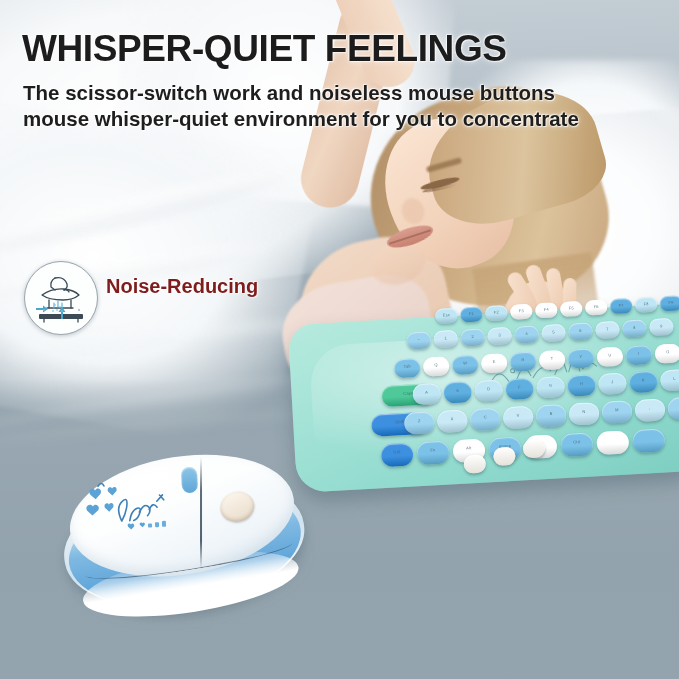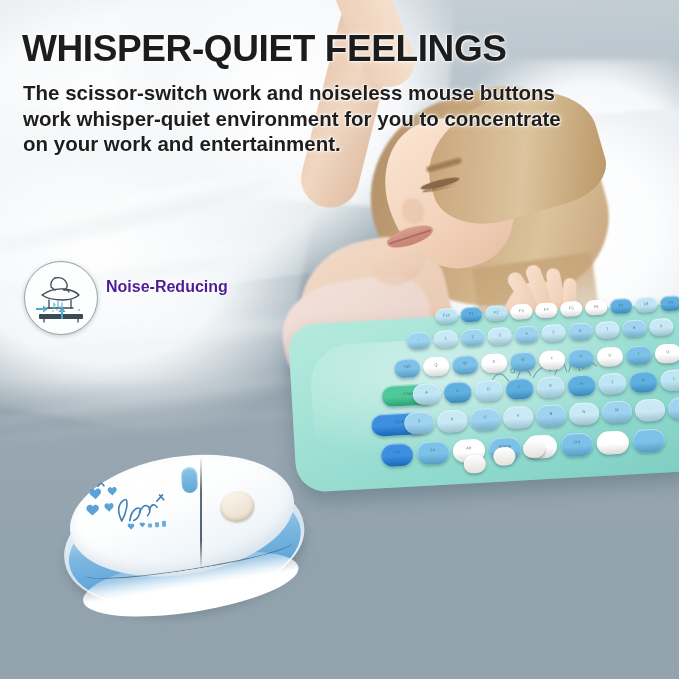--- a/index.html
+++ b/index.html
@@ -166,21 +166,21 @@
     text-shadow:0 0 3px rgba(255,255,255,.9),0 0 6px rgba(255,255,255,.7),
                 1px 1px 0 rgba(255,255,255,.55),-1px -1px 0 rgba(255,255,255,.55);}
   .subcopy div{white-space:nowrap;}
 
   
   .badge{position:absolute;left:24px;top:261px;width:74px;height:74px;}
   .badge-circle{position:absolute;inset:0;border-radius:50%;
     background:#fdfefe;border:1px solid #9aa6ad;
     box-shadow:0 1px 4px rgba(60,80,95,.3);}
   .badge-label{position:absolute;left:106px;top:276px;
-    font-size:16px;font-weight:700;color:#4c1d95;line-height:21.5px;
+    font-size:20px;font-weight:700;color:#7f1d1d;line-height:21.5px;
     text-shadow:0 0 3px rgba(255,255,255,.9),0 0 6px rgba(255,255,255,.65),
                 1px 1px 0 rgba(255,255,255,.5),-1px -1px 0 rgba(255,255,255,.5);}
   .badge-label div{white-space:nowrap;}
 </style>
 </head>
 <body>
 
 <div id="stage">
 
   <div class="bg-base"></div>
@@ -447,22 +447,21 @@
         <rect x="73" y="47" width="4" height="5" rx="1"></rect>
         <rect x="80" y="46" width="4" height="6" rx="1"></rect>
       </g>
     </svg>
   </div>
 
   <div class="headline">WHISPER-QUIET FEELINGS</div>
 
   <div class="subcopy">
     <div>The scissor-switch work and noiseless mouse buttons</div>
-    <div>work whisper-quiet environment for you to concentrate</div>
-    <div>on your work and entertainment.</div>
+    <div>mouse whisper-quiet environment for you to concentrate</div>
   </div>
 
   <div class="badge">
     <div class="badge-circle"></div>
     <svg viewBox="0 0 74 74" style="position:absolute;inset:0">
       <g fill="none" stroke="#3c4a55" stroke-width="1.3" stroke-linecap="round" stroke-linejoin="round">
         <path d="M31 17 q9 -2 12 6 q1 4 -3 6"></path>
         <path d="M31 17 q-5 3 -4 9 l4 3"></path>
         <path d="M40 29 q4 -1 5 2"></path>
         <path d="M18 34 q10 -7 22 -6 q10 1 15 6 q-6 5 -16 5 q-14 0 -21 -5z"></path>

